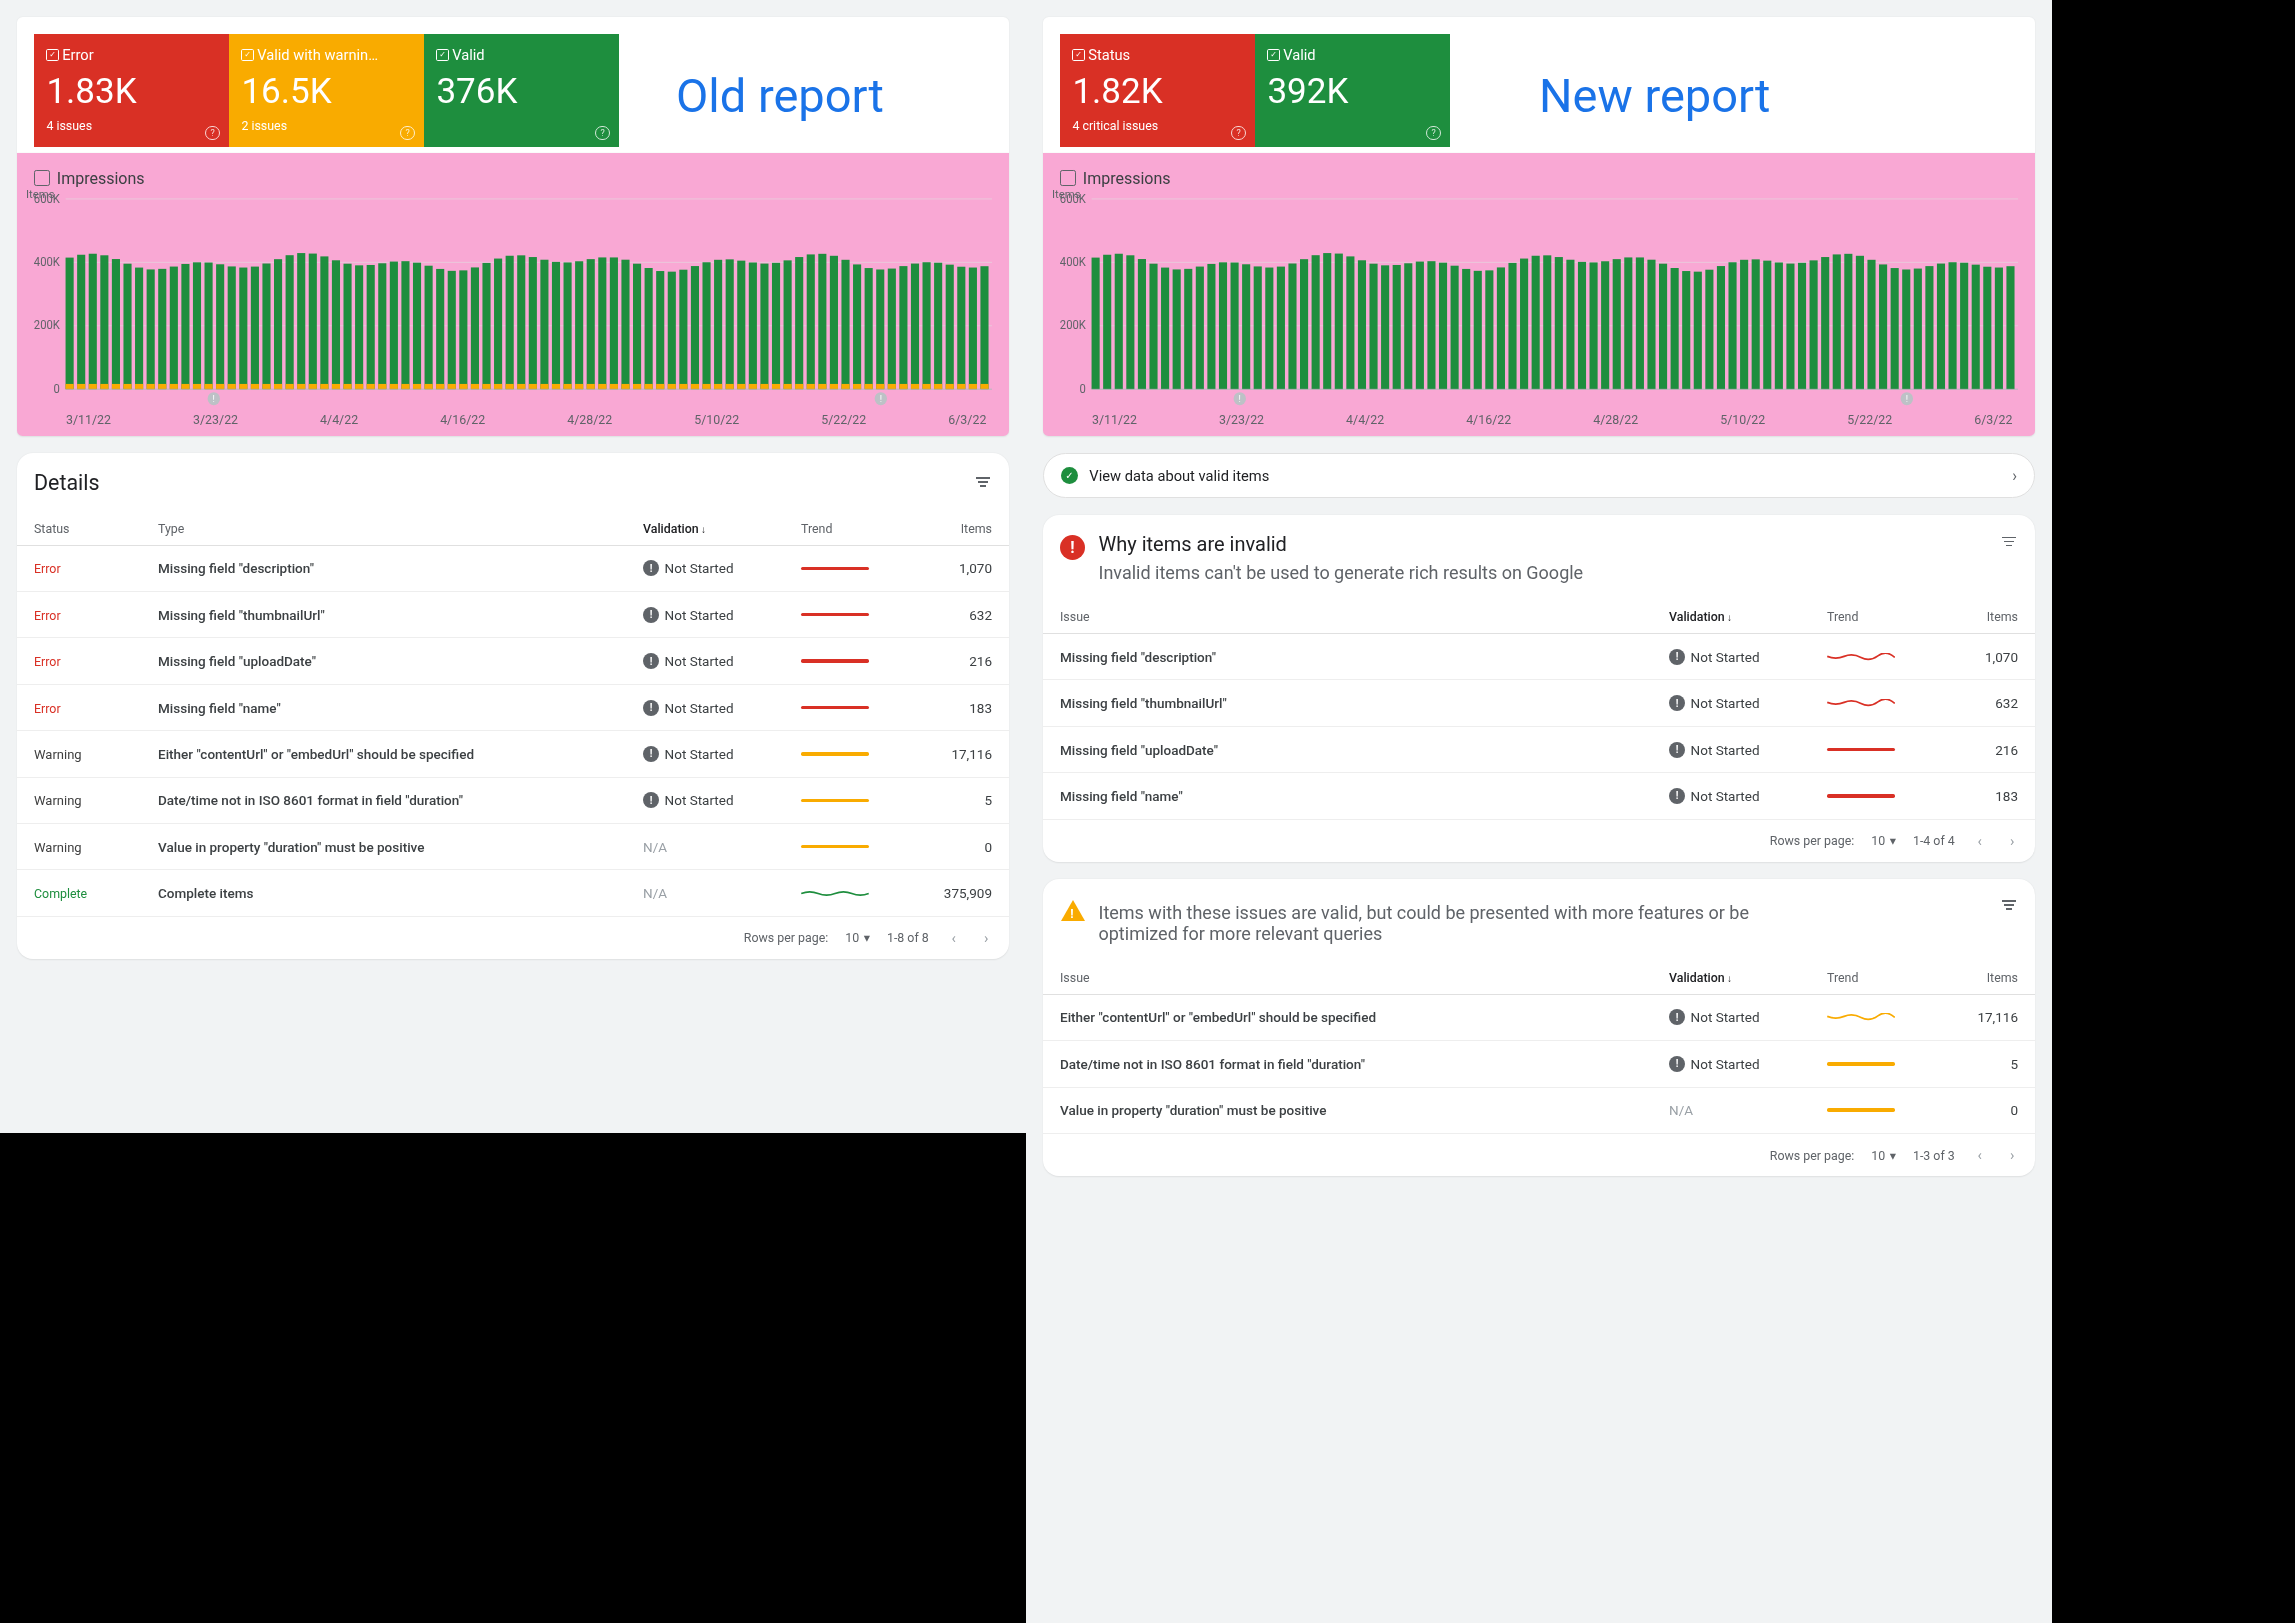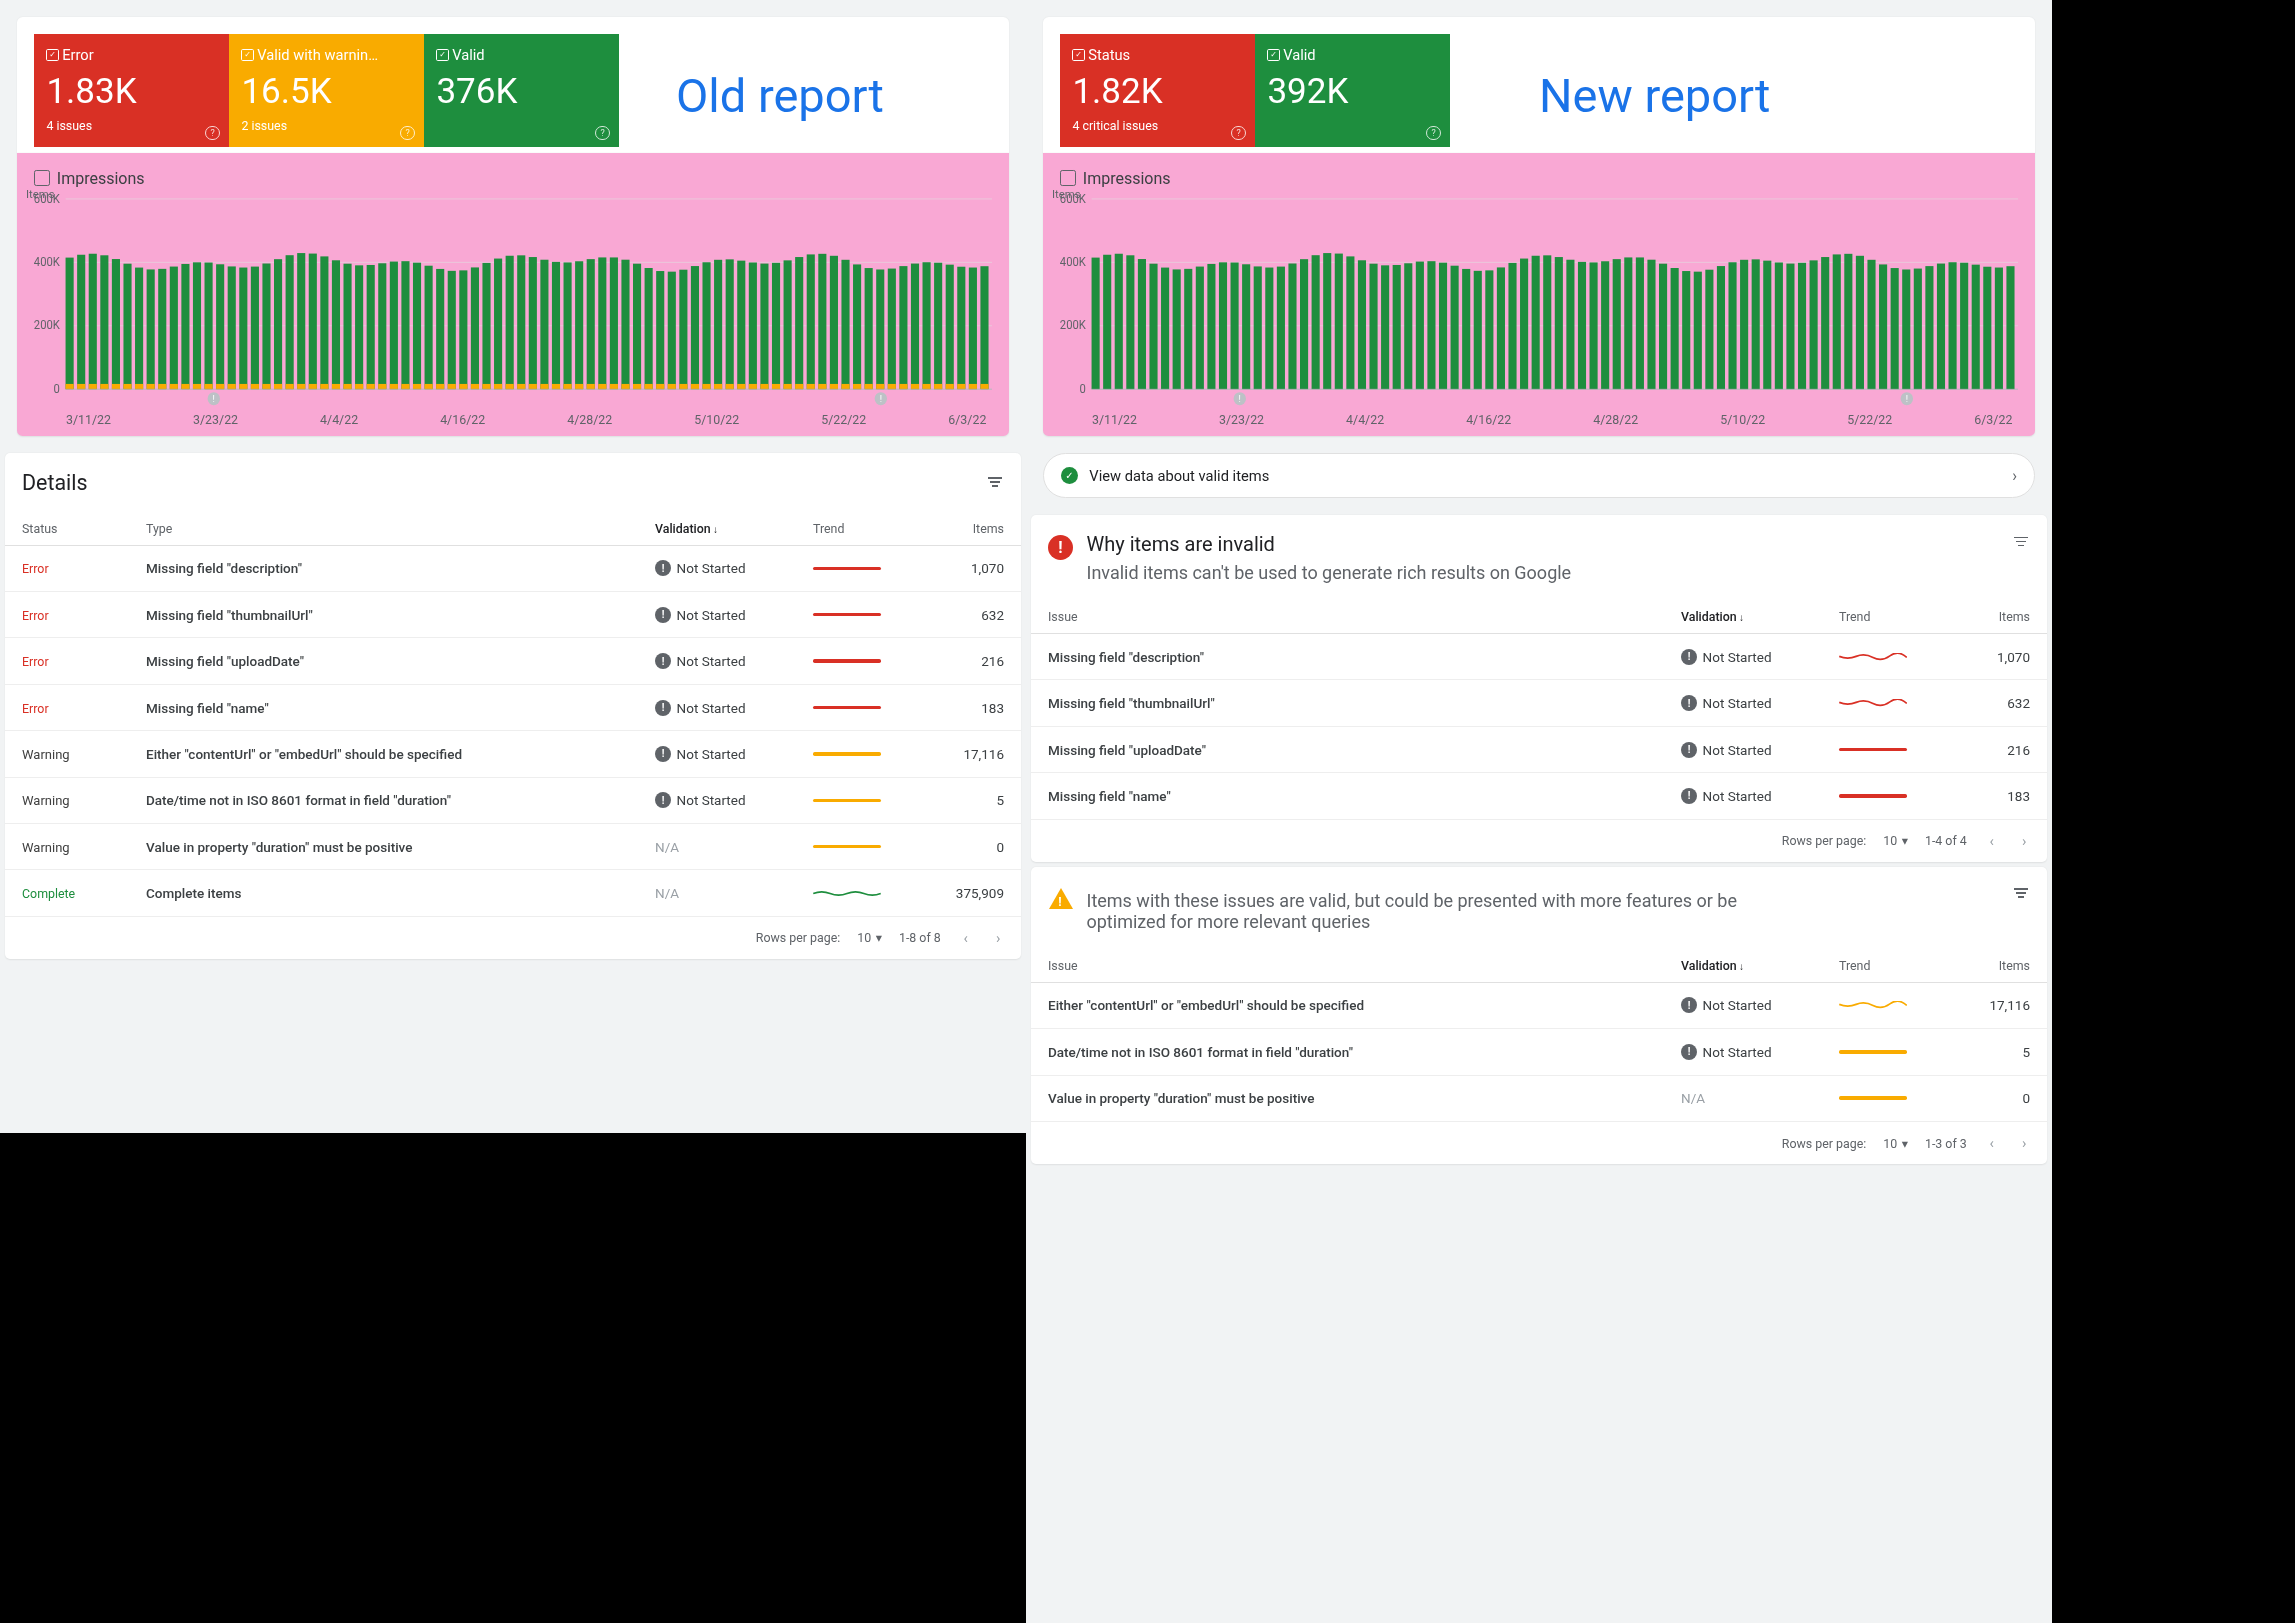--- a/index.html
+++ b/index.html
@@ -29,21 +29,21 @@
   .chart-card { border-radius:0 0 5.6px 5.6px; margin-top:0; }
 
   .impress-row { display:flex; align-items:center; gap:6.8px; font-size:16px; color:#3c4043; margin-bottom:5.6px;}
   .impress-chk { width:16px; height:16px; border:1.1px solid #5f6368; border-radius:2.3px; }
 
   .chart-holder { position:relative; height:214px; margin-top:4.5px; }
   .chart-holder .ylabel { position:absolute; left:-8px; top:-5.6px; font-size:11.3px; color:#5f6368; }
   .chart-holder svg { width:100%; height:100%; }
   .axis-labels { display:flex; justify-content:space-between; font-size:12.4px; color:#5f6368; padding:4.5px 5.6px 0 32px; }
 
-  .details-card, .issue-card { background:#fff; border-radius:5px; margin:5px; box-shadow:0 0.6px 1.7px rgba(0,0,0,0.08);}
+  .details-card, .issue-card { background:#fff; border-radius:16px; margin:17px; box-shadow:0 0.6px 1.7px rgba(0,0,0,0.08);}
   .details-head { display:flex; justify-content:space-between; align-items:center; padding:17px; }
   .details-head h2 { font-size:21.4px; font-weight:400; color:#202124; }
   .filter-icon { width:18px; height:18px; display:flex; flex-direction:column; justify-content:center; align-items:center; gap:2.3px; cursor:pointer;}
   .filter-icon span { height:1.7px; background:#5f6368; display:block; }
   .filter-icon span:nth-child(1){width:14.7px;} .filter-icon span:nth-child(2){width:10px;} .filter-icon span:nth-child(3){width:5.6px;}
 
   .tbl { width:100%; border-collapse:collapse; }
   .tbl th { text-align:left; font-size:12.4px; font-weight:400; color:#5f6368; padding:9px 17px; border-bottom:0.6px solid #e0e0e0; }
   .tbl th.sort { color:#202124; font-weight:500; }
   .tbl td { font-size:13.5px; color:#3c4043; padding:14.7px 17px; border-bottom:0.6px solid #eee; }

